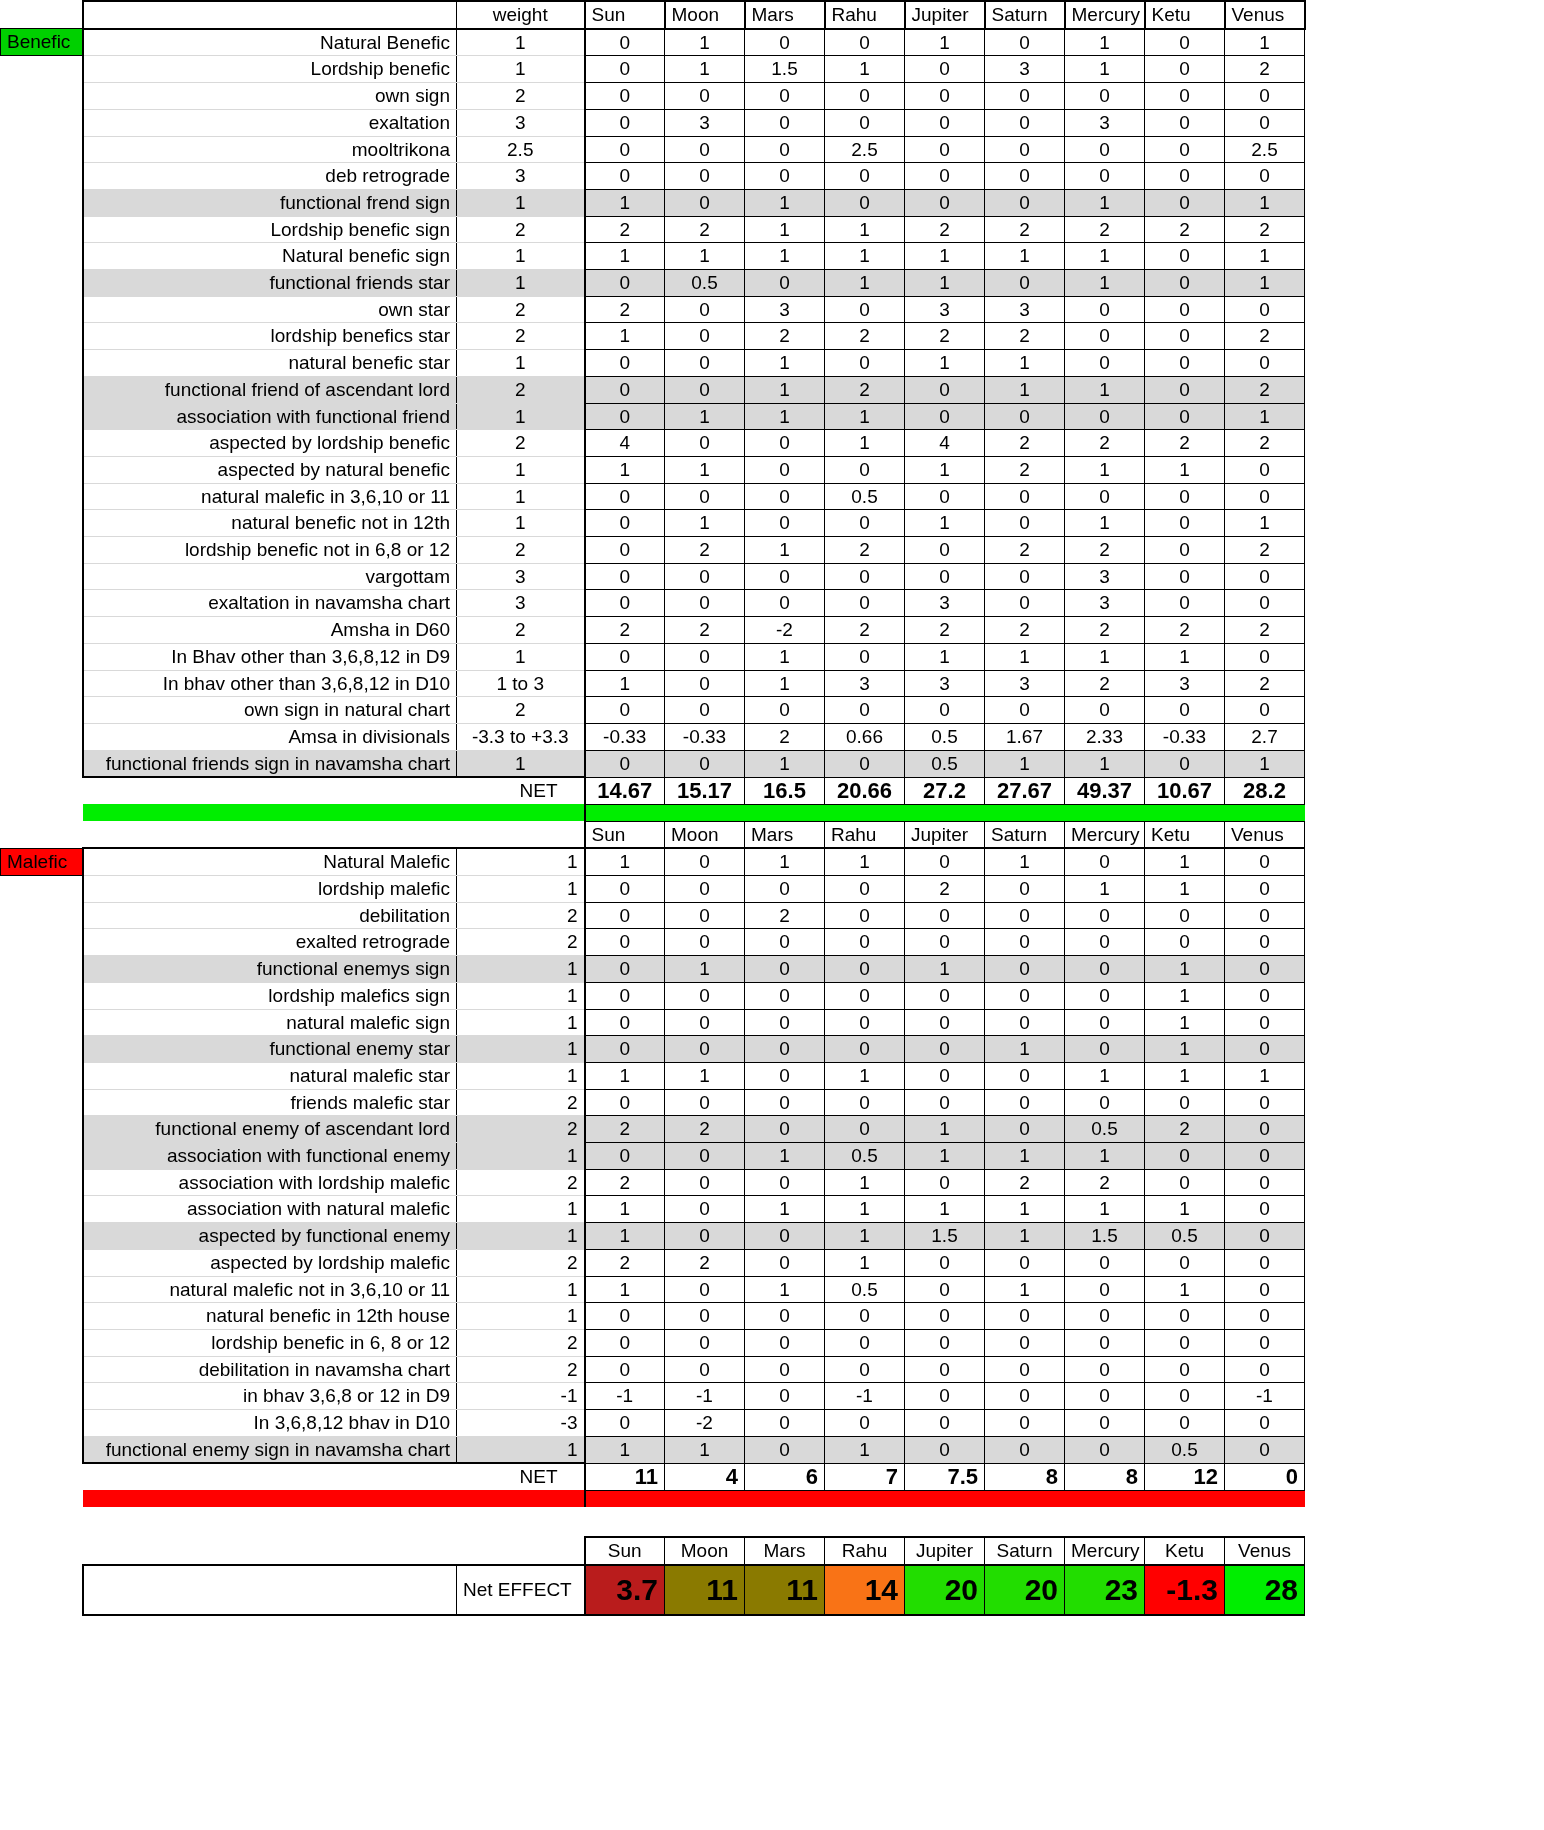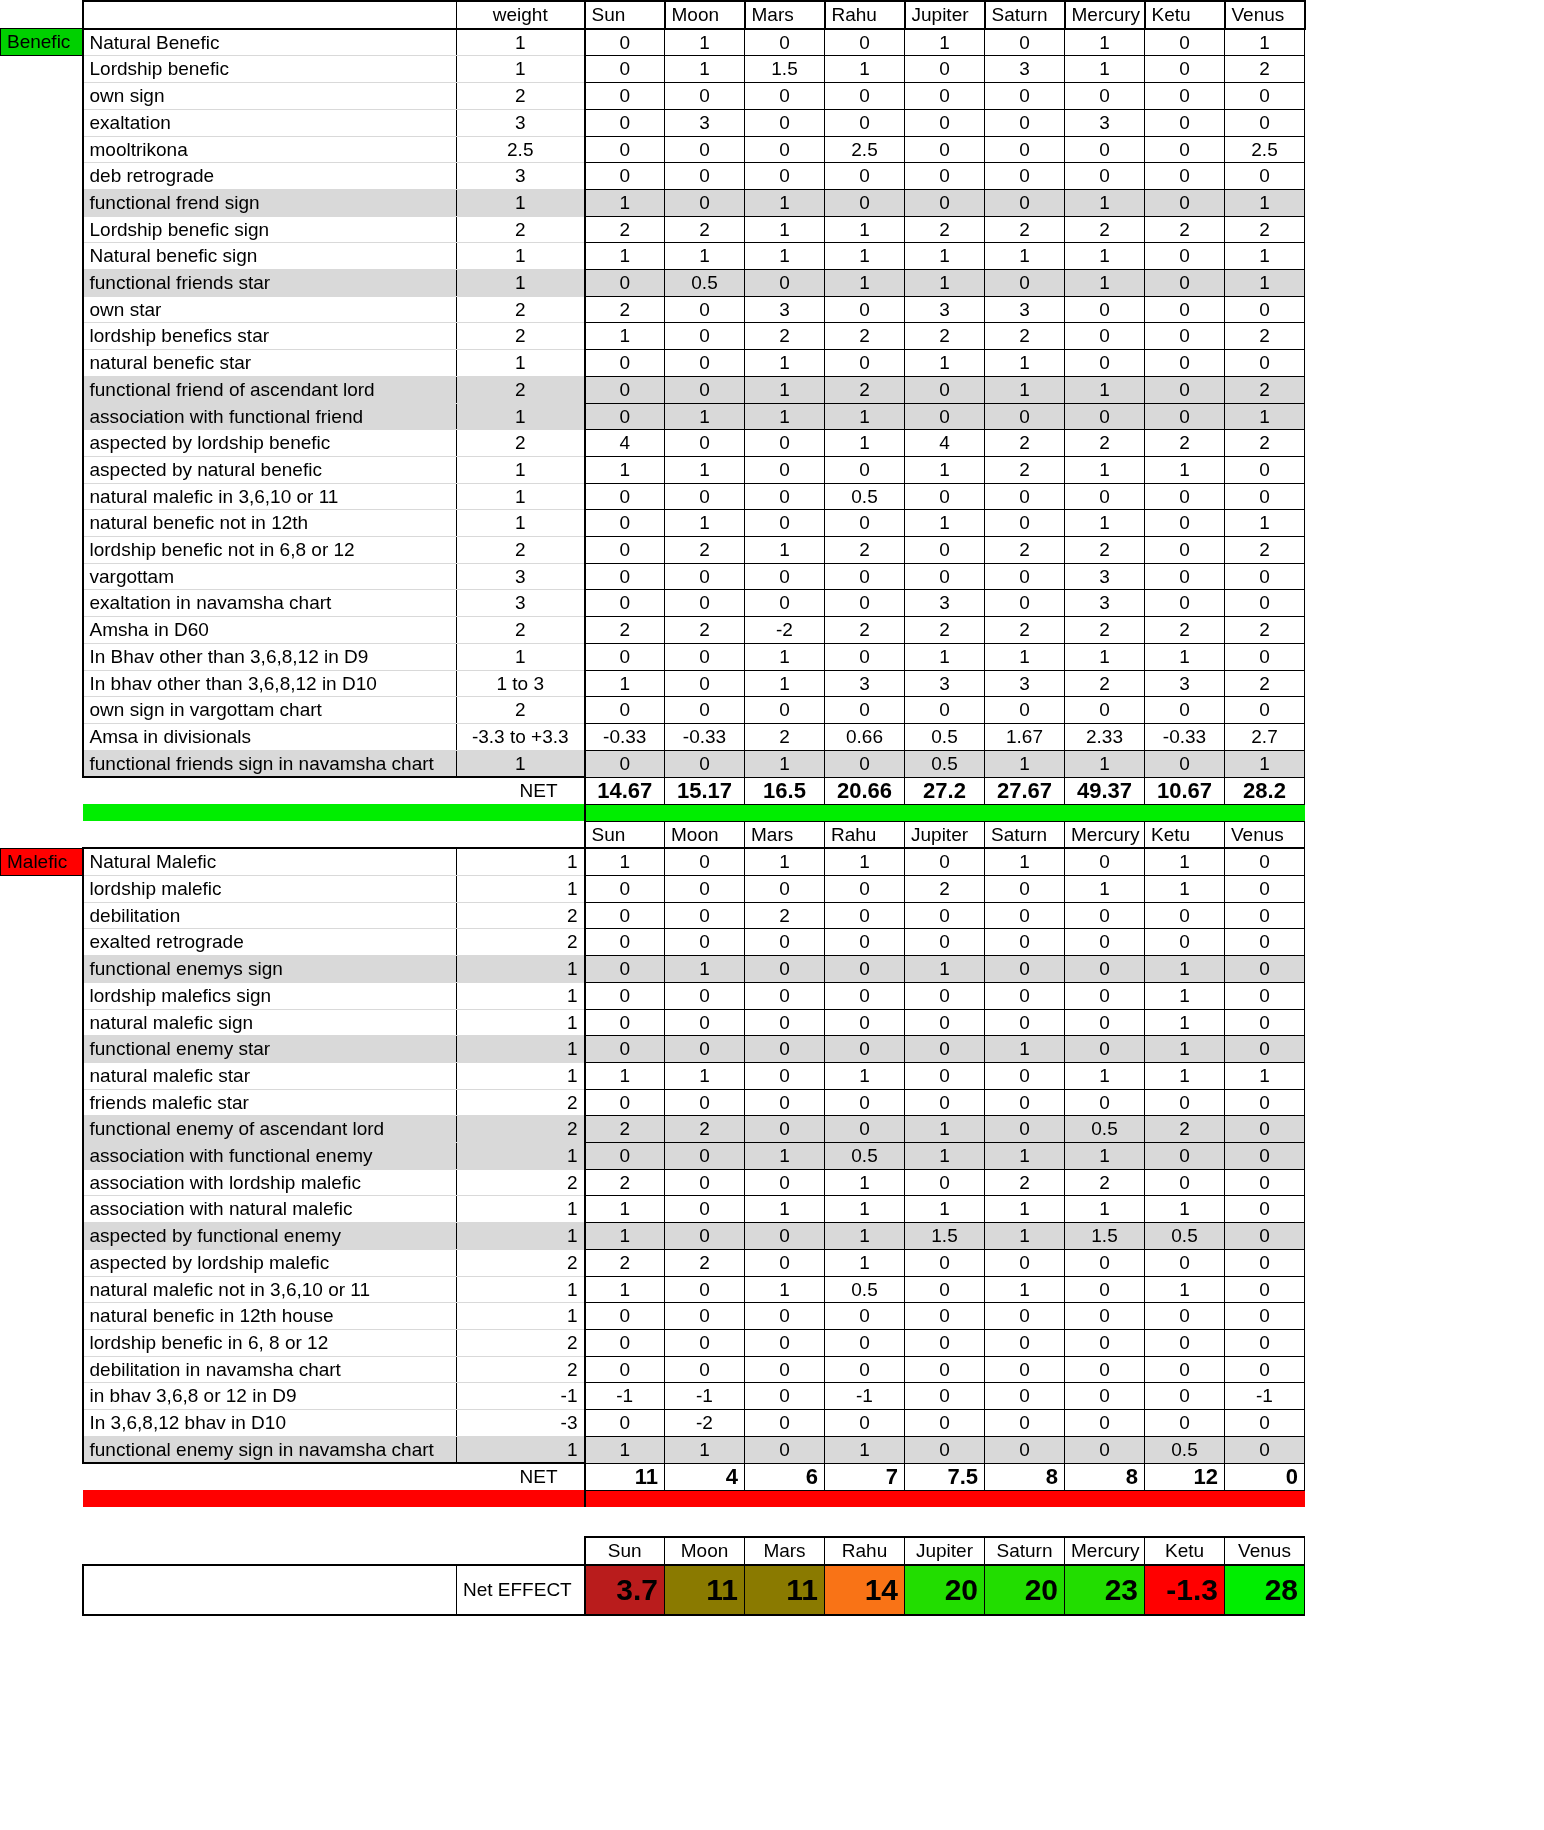--- a/index.html
+++ b/index.html
@@ -28,21 +28,21 @@
     overflow: hidden;
     white-space: nowrap;
     vertical-align: middle;
   }
   
   col.c-tag    { width: 82px; }
   col.c-label  { width: 374px; }
   col.c-weight { width: 128px; }
   col.c-p      { width: 80px; }
 
-  .lbl { text-align: left; }
+  .lbl { text-align: right; }
   .wt  { text-align: center; }
   .wtr { text-align: right; }
   .val { text-align: center; }
 
   
   .bt-thick { border-top: 2.5px solid #000; }
   .bb-thick { border-bottom: 2.5px solid #000; }
   .bl-thick { border-left: 2.5px solid #000; }
   .br-thick { border-right: 2.5px solid #000; }
   .bl-thin  { border-left: 1px solid #000; }
@@ -445,21 +445,21 @@
           <td class="val bl-thin br-thin bt-thin bb-thin">1</td>
           <td class="val bl-thin br-thin bt-thin bb-thin">3</td>
           <td class="val bl-thin br-thin bt-thin bb-thin">3</td>
           <td class="val bl-thin br-thin bt-thin bb-thin">3</td>
           <td class="val bl-thin br-thin bt-thin bb-thin">2</td>
           <td class="val bl-thin br-thin bt-thin bb-thin">3</td>
           <td class="val bl-thin br-thin bt-thin bb-thin">2</td>
         </tr>
         <tr>
           <td></td>
-          <td class="lbl bl-thick bb-light">own sign in vargottam chart</td>
+          <td class="lbl bl-thick bb-light">own sign in natural chart</td>
           <td class="wt bl-thin br-thick bb-light">2</td>
           <td class="val bl-thin br-thin bt-thin bb-thin">0</td>
           <td class="val bl-thin br-thin bt-thin bb-thin">0</td>
           <td class="val bl-thin br-thin bt-thin bb-thin">0</td>
           <td class="val bl-thin br-thin bt-thin bb-thin">0</td>
           <td class="val bl-thin br-thin bt-thin bb-thin">0</td>
           <td class="val bl-thin br-thin bt-thin bb-thin">0</td>
           <td class="val bl-thin br-thin bt-thin bb-thin">0</td>
           <td class="val bl-thin br-thin bt-thin bb-thin">0</td>
           <td class="val bl-thin br-thin bt-thin bb-thin">0</td>

